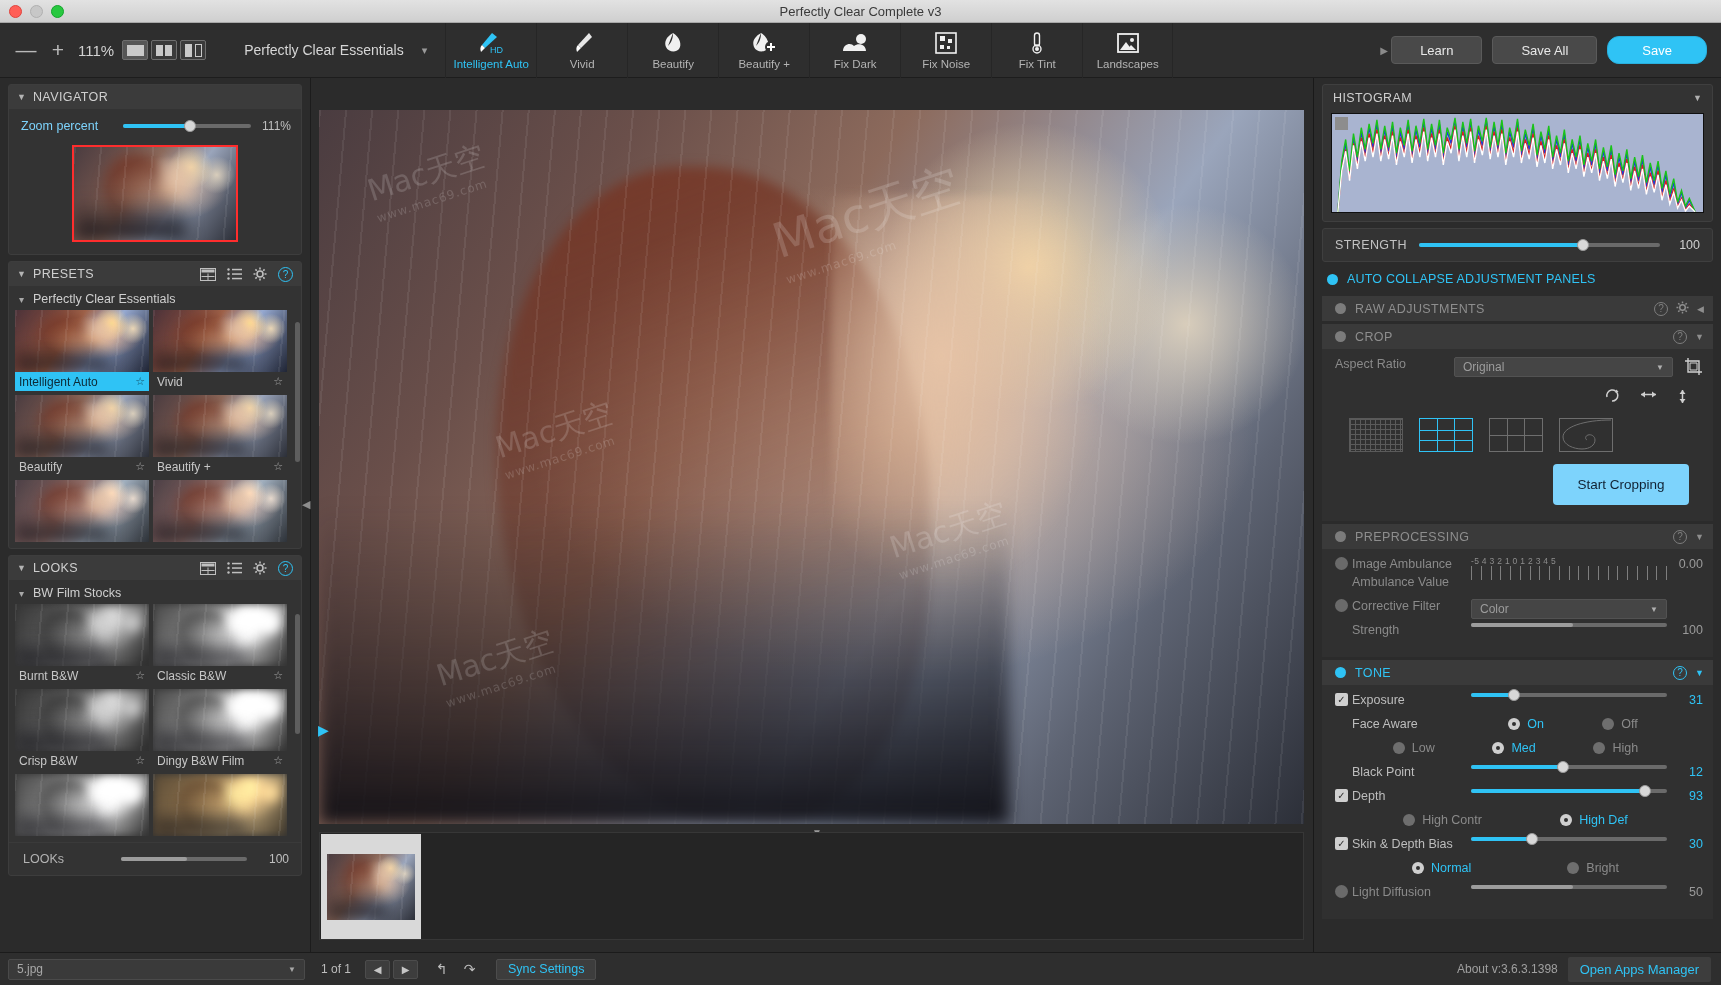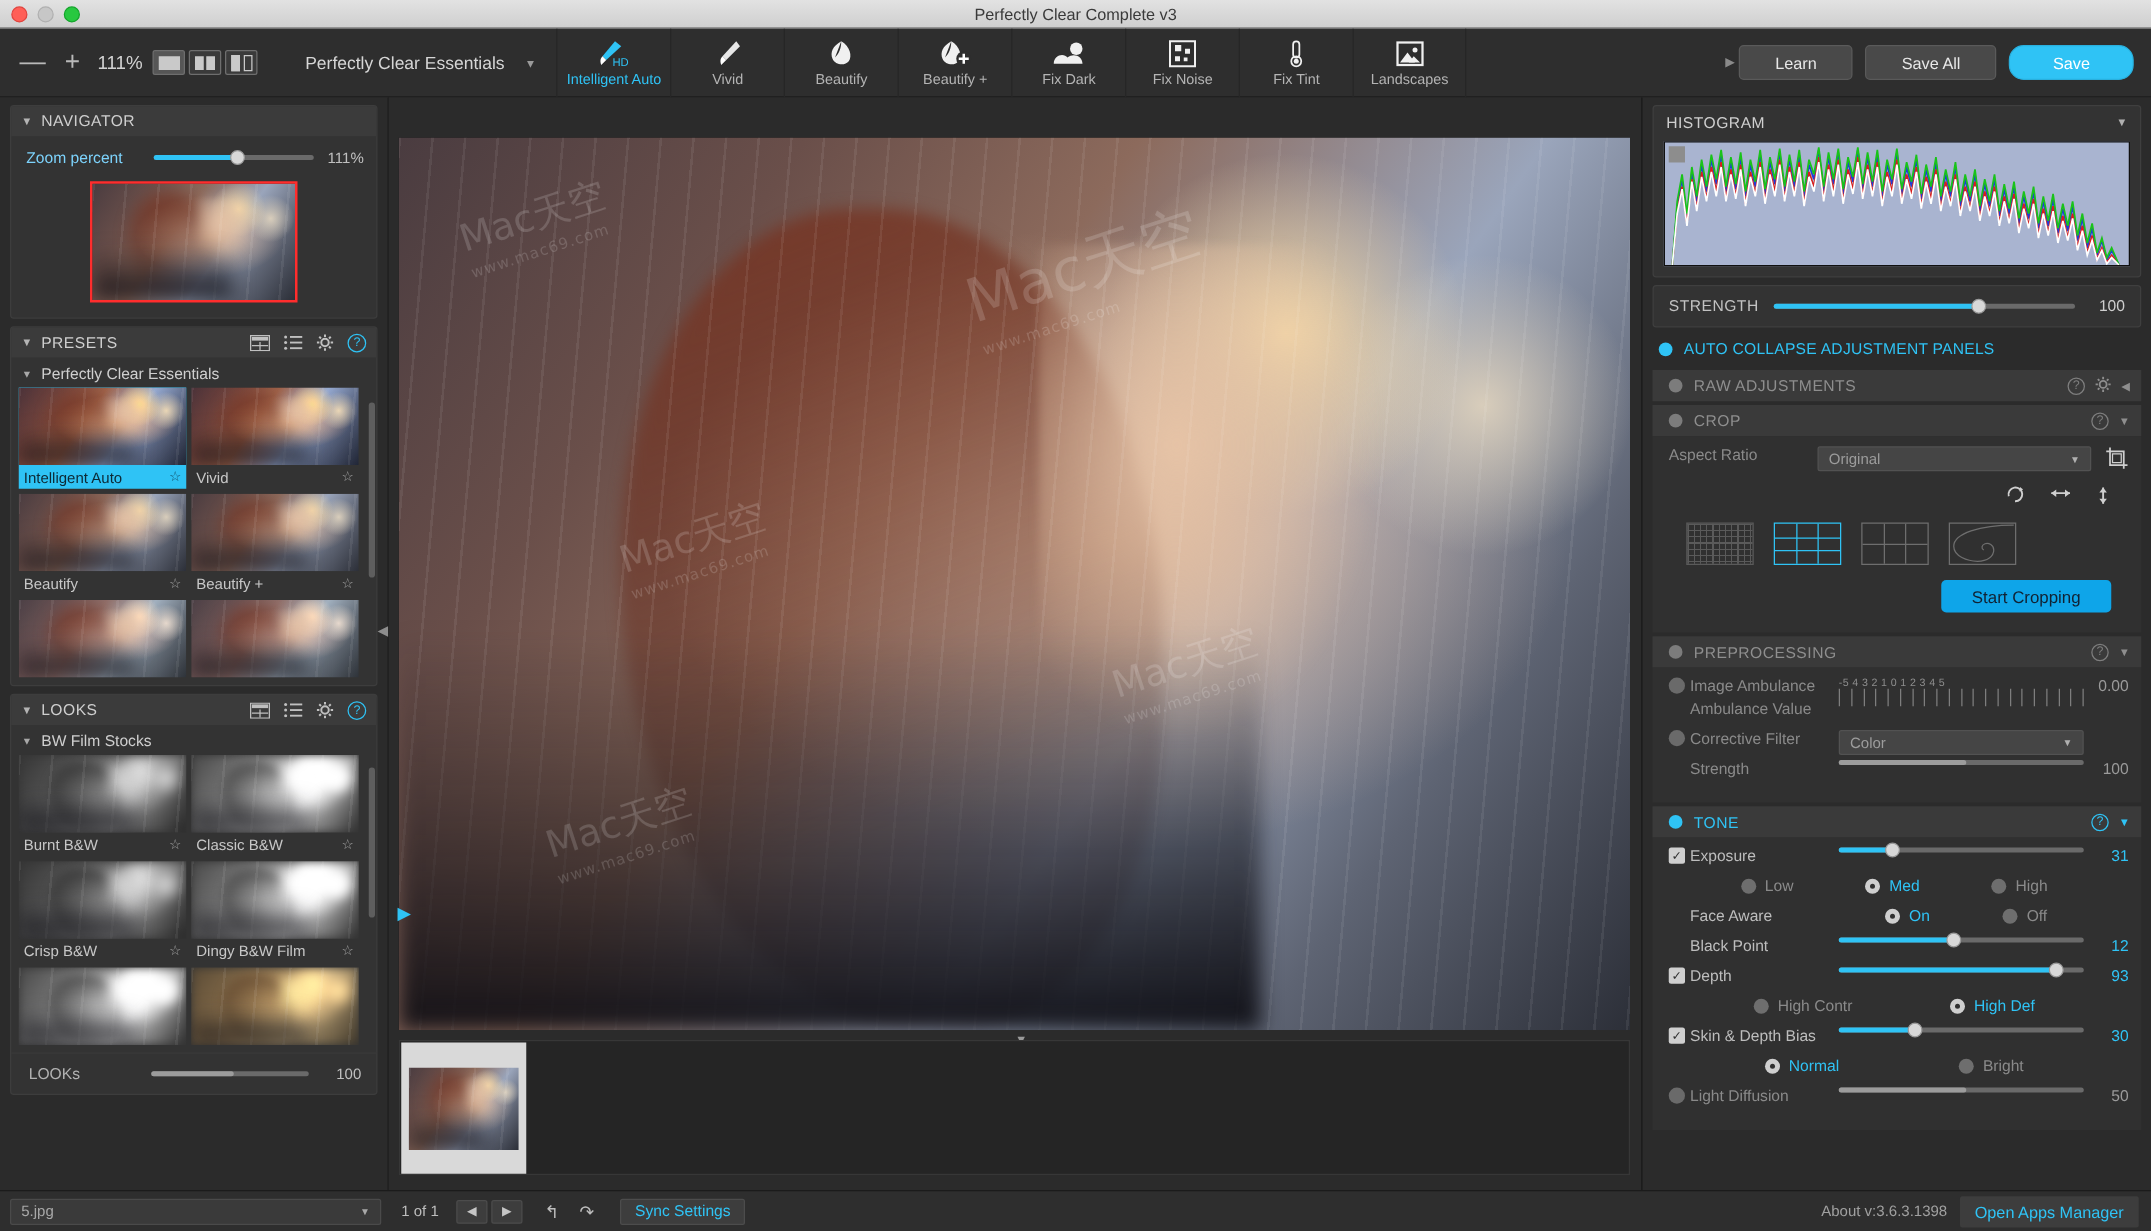--- a/index.html
+++ b/index.html
@@ -181,21 +181,21 @@
   .cropgrids{display:flex;gap:16px;padding:6px 0 8px 14px;}
   .cg{width:54px;height:34px;border:1px solid #6e6e6e;position:relative;}
   .cg.on{border-color:#2fc3f5;}
   .cg .vl,.cg .hl{position:absolute;background:#6e6e6e;}
   .cg.on .vl,.cg.on .hl{background:#2fc3f5;}
   .cg .vl{top:0;bottom:0;width:1px;}
   .cg .hl{left:0;right:0;height:1px;}
   .cg.dense{border-color:#5a5a5a;background:
     repeating-linear-gradient(to right,#5a5a5a 0 1px,transparent 1px 5px),
     repeating-linear-gradient(to bottom,#5a5a5a 0 1px,transparent 1px 5px);}
-  .startcrop{margin:4px 0 6px auto;width:136px;height:26px;background:#0ea5e9;border-radius:4px;
+  .startcrop{margin:4px 0 6px auto;width:136px;height:41px;background:#7dd3fc;border-radius:4px;
     display:flex;align-items:center;justify-content:center;font-size:13.5px;color:#123;}
   .croprow{display:flex;justify-content:flex-end;padding-right:14px;}
 
   
   .bottombar{position:absolute;left:0;bottom:0;width:1721px;height:33px;background:#2e2e2e;
     border-top:1px solid #1b1b1b;display:flex;align-items:center;}
   .fileselect{margin-left:8px;width:297px;height:21px;background:#3a3a3a;border:1px solid #4a4a4a;
     border-radius:2px;display:flex;align-items:center;padding:0 8px;font-size:12px;color:#a8a8a8;}
   .fileselect .cv{margin-left:auto;font-size:8px;}
   .pagecount{margin-left:16px;font-size:12px;color:#bdbdbd;}
@@ -897,20 +897,37 @@
         <span class="cb on">✓</span>
         <span class="name">Exposure</span>
         <div class="slider sl">
             <div class="fill" style="width:22%"></div>
             <div class="knob" style="left:22%"></div>
           </div>
         <span class="val">31</span>
       </div>
       <div class="row">
         <span class="cb" style="visibility:hidden"></span>
+        <span class="name">Face Aware</span>
+        <div class="radios sl" style="justify-content:space-around">
+          <span class="radio on">
+              <span class="rc on">
+                <i class="ri"></i>
+              </span>
+              <span class="rl">On</span>
+            </span>
+          <span class="radio">
+              <span class="rc"></span>
+              <span class="rl">Off</span>
+            </span>
+        </div>
+        <span class="val" style="visibility:hidden">0</span>
+      </div>
+      <div class="row">
+        <span class="cb" style="visibility:hidden"></span>
         <span class="name" style="width:0"></span>
         <div class="radios sl" style="justify-content:space-around">
           <span class="radio">
               <span class="rc"></span>
               <span class="rl">Low</span>
             </span>
           <span class="radio on">
               <span class="rc on">
                 <i class="ri"></i>
               </span>
@@ -918,37 +935,20 @@
             </span>
           <span class="radio">
               <span class="rc"></span>
               <span class="rl">High</span>
             </span>
         </div>
         <span class="val" style="visibility:hidden">0</span>
       </div>
       <div class="row">
         <span class="cb" style="visibility:hidden"></span>
-        <span class="name">Face Aware</span>
-        <div class="radios sl" style="justify-content:space-around">
-          <span class="radio on">
-              <span class="rc on">
-                <i class="ri"></i>
-              </span>
-              <span class="rl">On</span>
-            </span>
-          <span class="radio">
-              <span class="rc"></span>
-              <span class="rl">Off</span>
-            </span>
-        </div>
-        <span class="val" style="visibility:hidden">0</span>
-      </div>
-      <div class="row">
-        <span class="cb" style="visibility:hidden"></span>
         <span class="name">Black Point</span>
         <div class="slider sl">
             <div class="fill" style="width:47%"></div>
             <div class="knob" style="left:47%"></div>
           </div>
         <span class="val">12</span>
       </div>
       <div class="row">
         <span class="cb on">✓</span>
         <span class="name">Depth</span>

